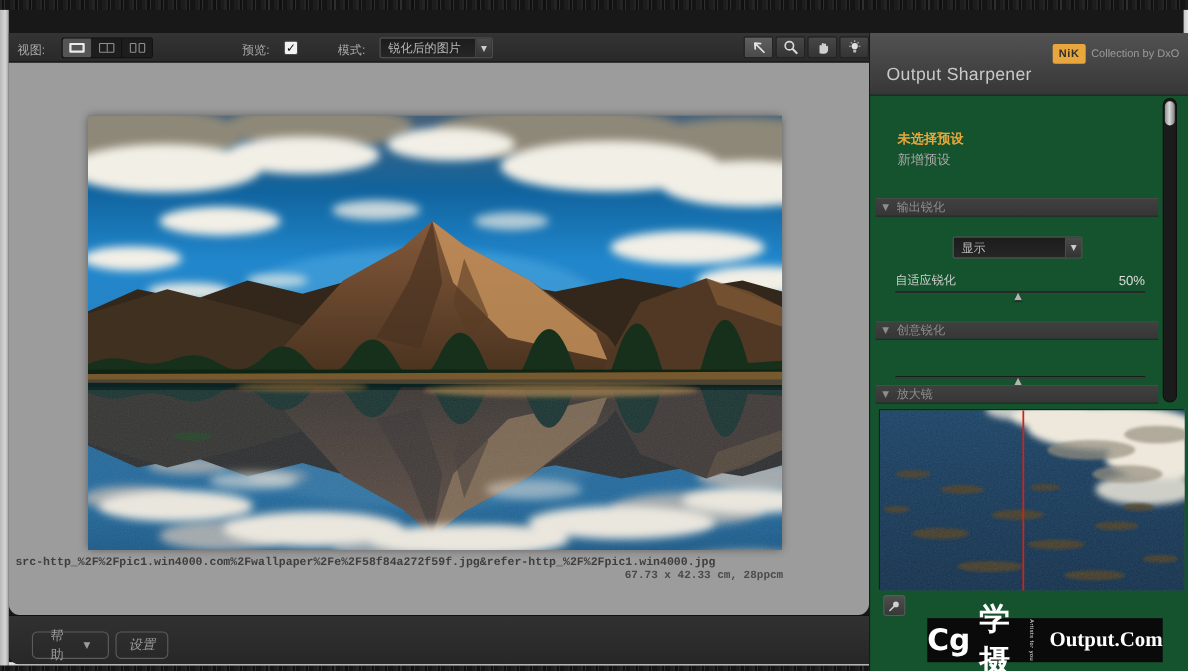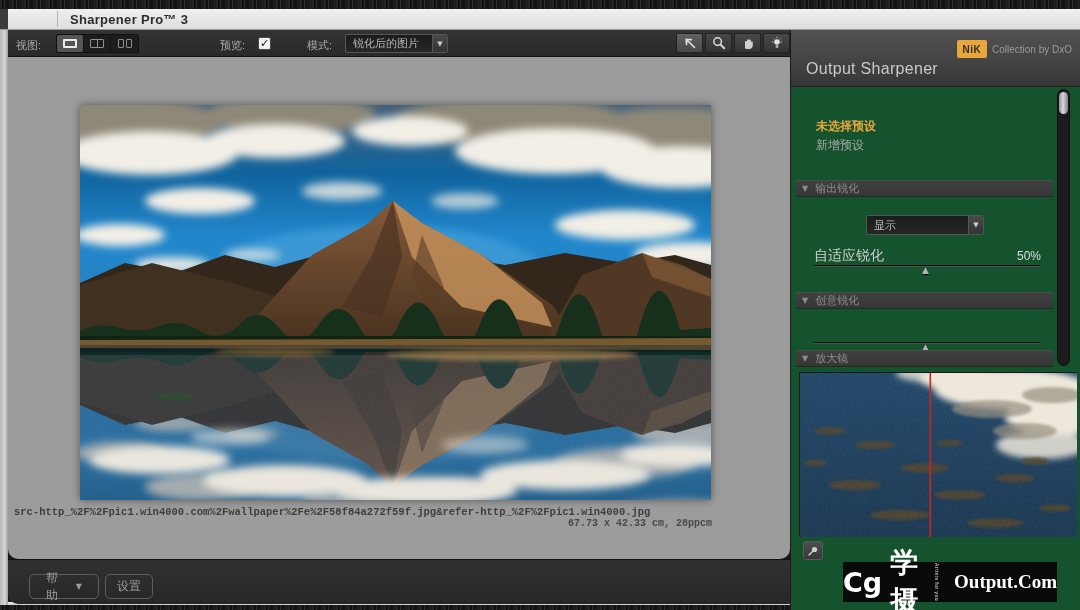--- a/index.html
+++ b/index.html
@@ -61,21 +61,21 @@
   .rp-title { position:absolute; left:15px; top:30px; font-size:16px; color:#c9c9c9; letter-spacing:.3px; }
 
   .preset-status { font-size:12px; font-weight:bold; color:#E8A63C; }
   .preset-add { font-size:12px; color:#a9a9a9; }
 
   .sec-bar { background:linear-gradient(#404040,#363636); border-top:1px solid #4a4a4a; border-bottom:1px solid #262626; display:flex; align-items:center; gap:7px; padding-left:6px; }
   .sec-arrow { font-size:8px; color:#8d8d8d; font-family:"DejaVu Sans",sans-serif; }
   .sec-title { font-size:11px; color:#8d8d8d; }
 
   .slider-row { display:flex; justify-content:space-between; align-items:center; }
-  .slider-label { font-size:14px; color:#cfcfcf; }
+  .slider-label { font-size:11px; color:#cfcfcf; }
   .slider-value { font-size:12px; color:#dcdcdc; }
   .slider-track { height:2px; background:#141414; border-bottom:1px solid #4d4d4d; }
   .slider-thumb { font-size:9px; color:#b4b4b4; font-family:"DejaVu Sans",sans-serif; line-height:1; text-shadow:0 1px 1px #000; }
 
   .scrolltrack { background:#1b1b1b; border:1px solid #101010; border-radius:7px; }
   .scrollthumb { position:absolute; left:1px; right:1px; top:2px; height:22px; border-radius:6px; background:linear-gradient(90deg,#8f8f8f,#d9d9d9 45%,#7f7f7f); }
 
   .loupe { border:1px solid #1a1a1a; }
   .pinbtn { background:linear-gradient(#4e4e4e,#383838); border:1px solid #5a5a5a; border-radius:3px; display:flex; align-items:center; justify-content:center; }
 
@@ -90,25 +90,20 @@
 <body>
 
 <div class="stage">
 
   <div class="abs noise" style="left:0;top:0;width:1080px;height:9px;"></div>
   <div class="abs noise" style="left:0;top:605px;width:1080px;height:5px;"></div>
   <div class="abs frame-left" style="left:0;top:9px;width:8px;height:596px;"></div>
   <div class="abs frame-right" style="left:1076px;top:9px;width:4px;height:596px;"></div>
   <div class="abs frame-bottom" style="left:8px;top:602px;width:1068px;height:3px;"></div>
 
-  <div class="abs titlebar" style="left:0;top:9px;width:1080px;height:21px;">
-    <div class="corner"></div>
-    <div class="sep"></div>
-    <div class="title-text">Sharpener Pro™ 3</div>
-  </div>
 
   <div class="abs toolbar" style="left:8px;top:30px;width:782px;height:27px;">
     <span class="tb-label" style="left:8px;">视图:</span>
     <div class="viewgroup">
       <div class="viewbtn active">
           <span class="vb-rect"></span>
         </div>
       <div class="viewbtn">
           <span class="vb-split"></span>
         </div>
@@ -256,21 +251,21 @@
 
     <div class="abs fileline" style="left:6px;top:449px;width:700px;">src-http_%2F%2Fpic1.win4000.com%2Fwallpaper%2Fe%2F58f84a272f59f.jpg&amp;refer-http_%2F%2Fpic1.win4000.jpg</div>
     <div class="abs dimline" style="left:400px;top:461px;width:304px;">67.73 x 42.33 cm, 28ppcm</div>
   </div>
 
   <div class="abs bottombar" style="left:8px;top:559px;width:782px;height:45px;">
     <div class="footbtn" style="left:21px;width:70px;">
       <span>帮助</span>
       <span class="arr">▼</span>
     </div>
-    <div class="footbtn" style="left:97px;width:48px;padding:0 10px;">
+    <div class="footbtn" style="left:97px;width:48px;padding:0 10px;font-style:italic;">
       <span>设置</span>
     </div>
   </div>
 
   <div class="abs rpanel" style="left:790px;top:30px;width:290px;height:580px;">
     <div class="rp-header">
       <div class="brand">
         <span class="nik-box">NiK</span>
         <span class="brand-text">Collection by DxO</span>
       </div>

